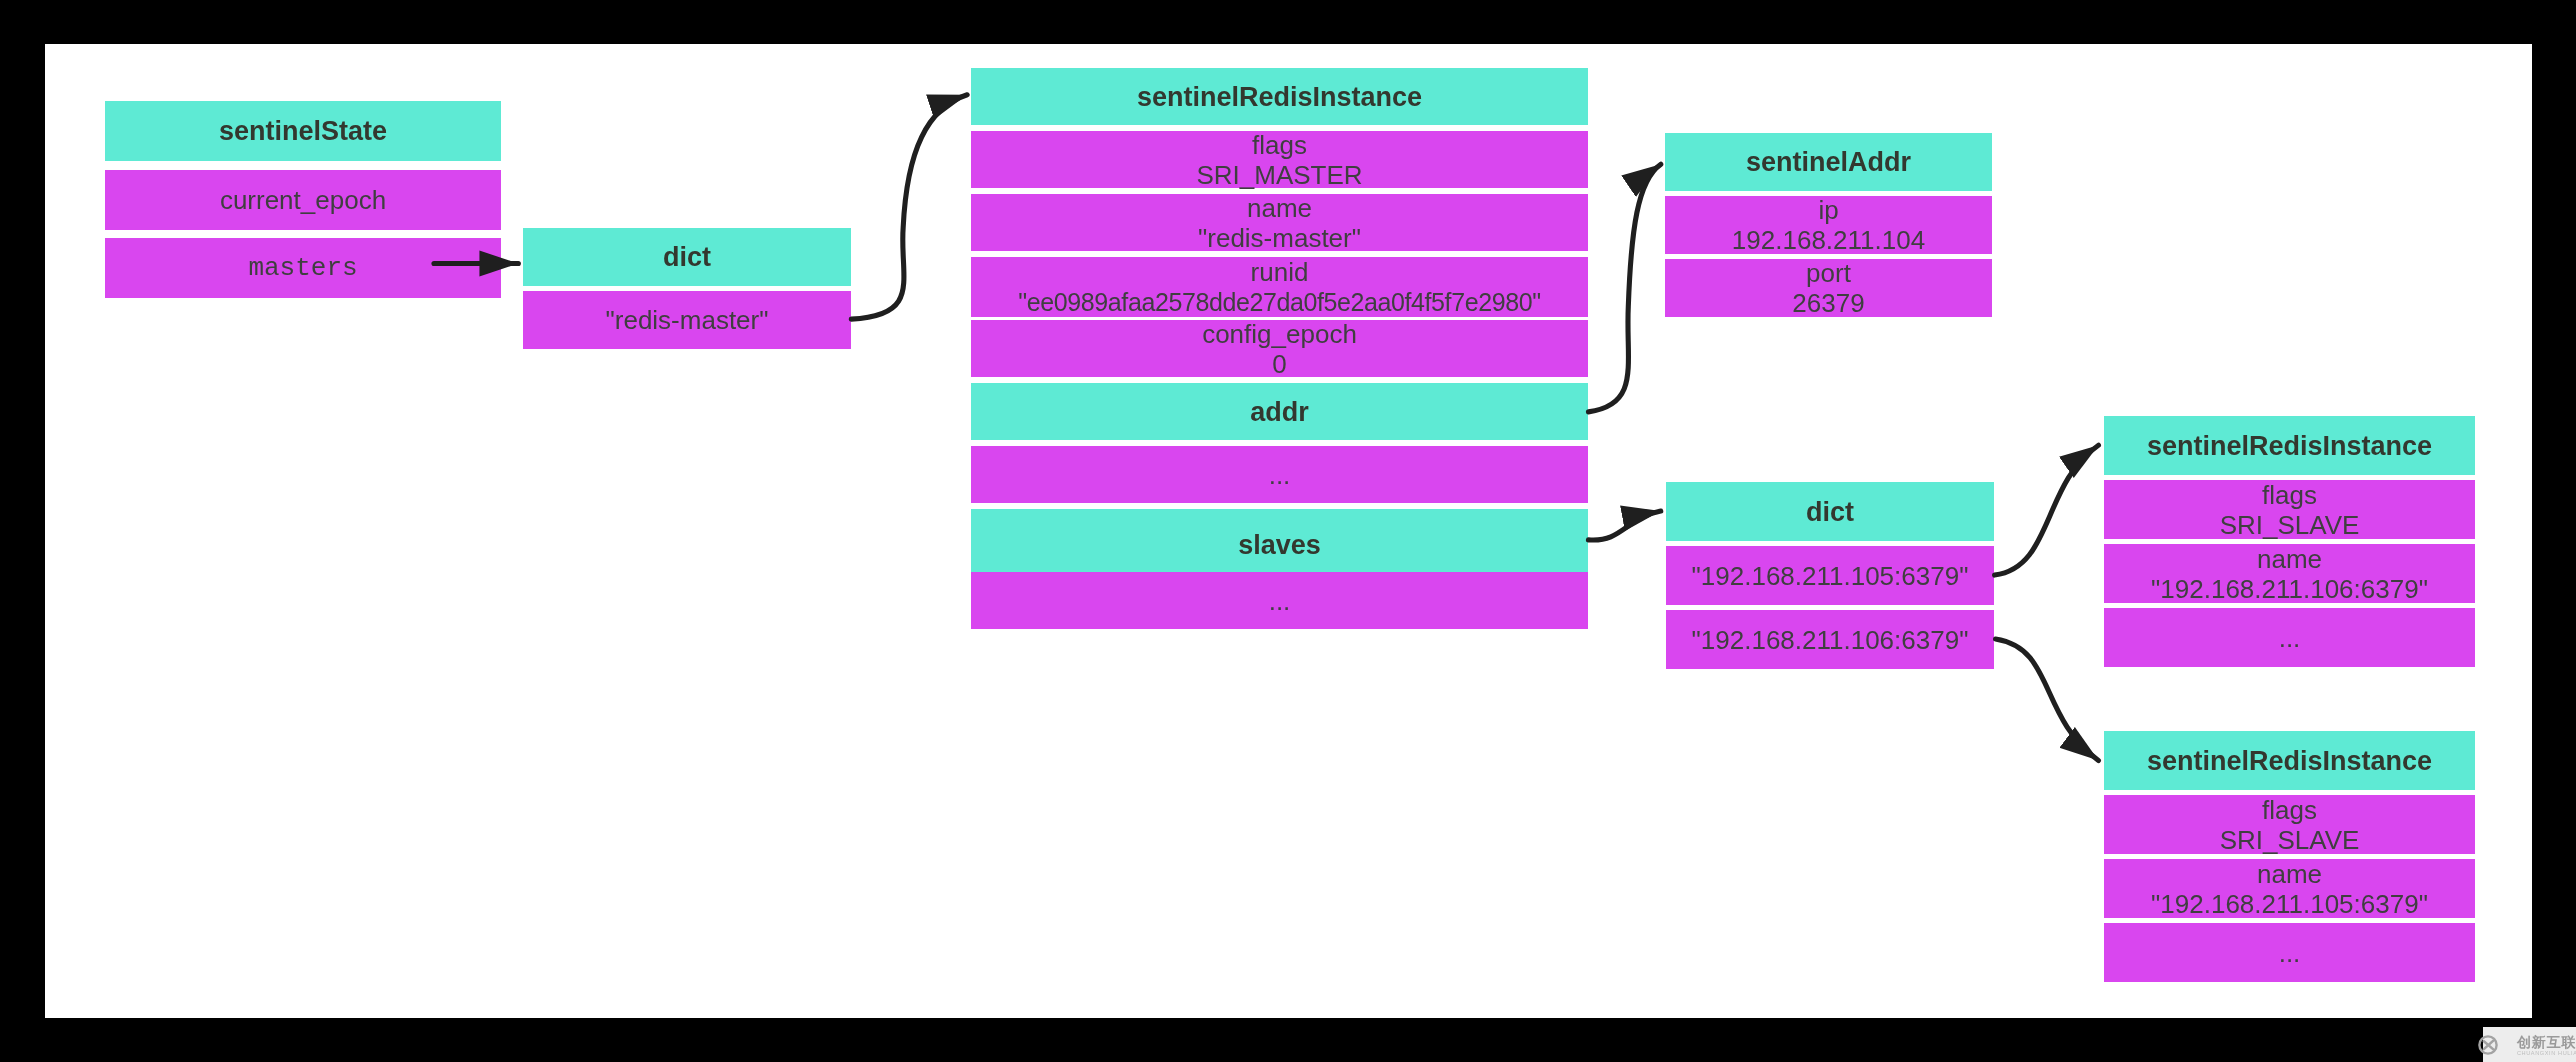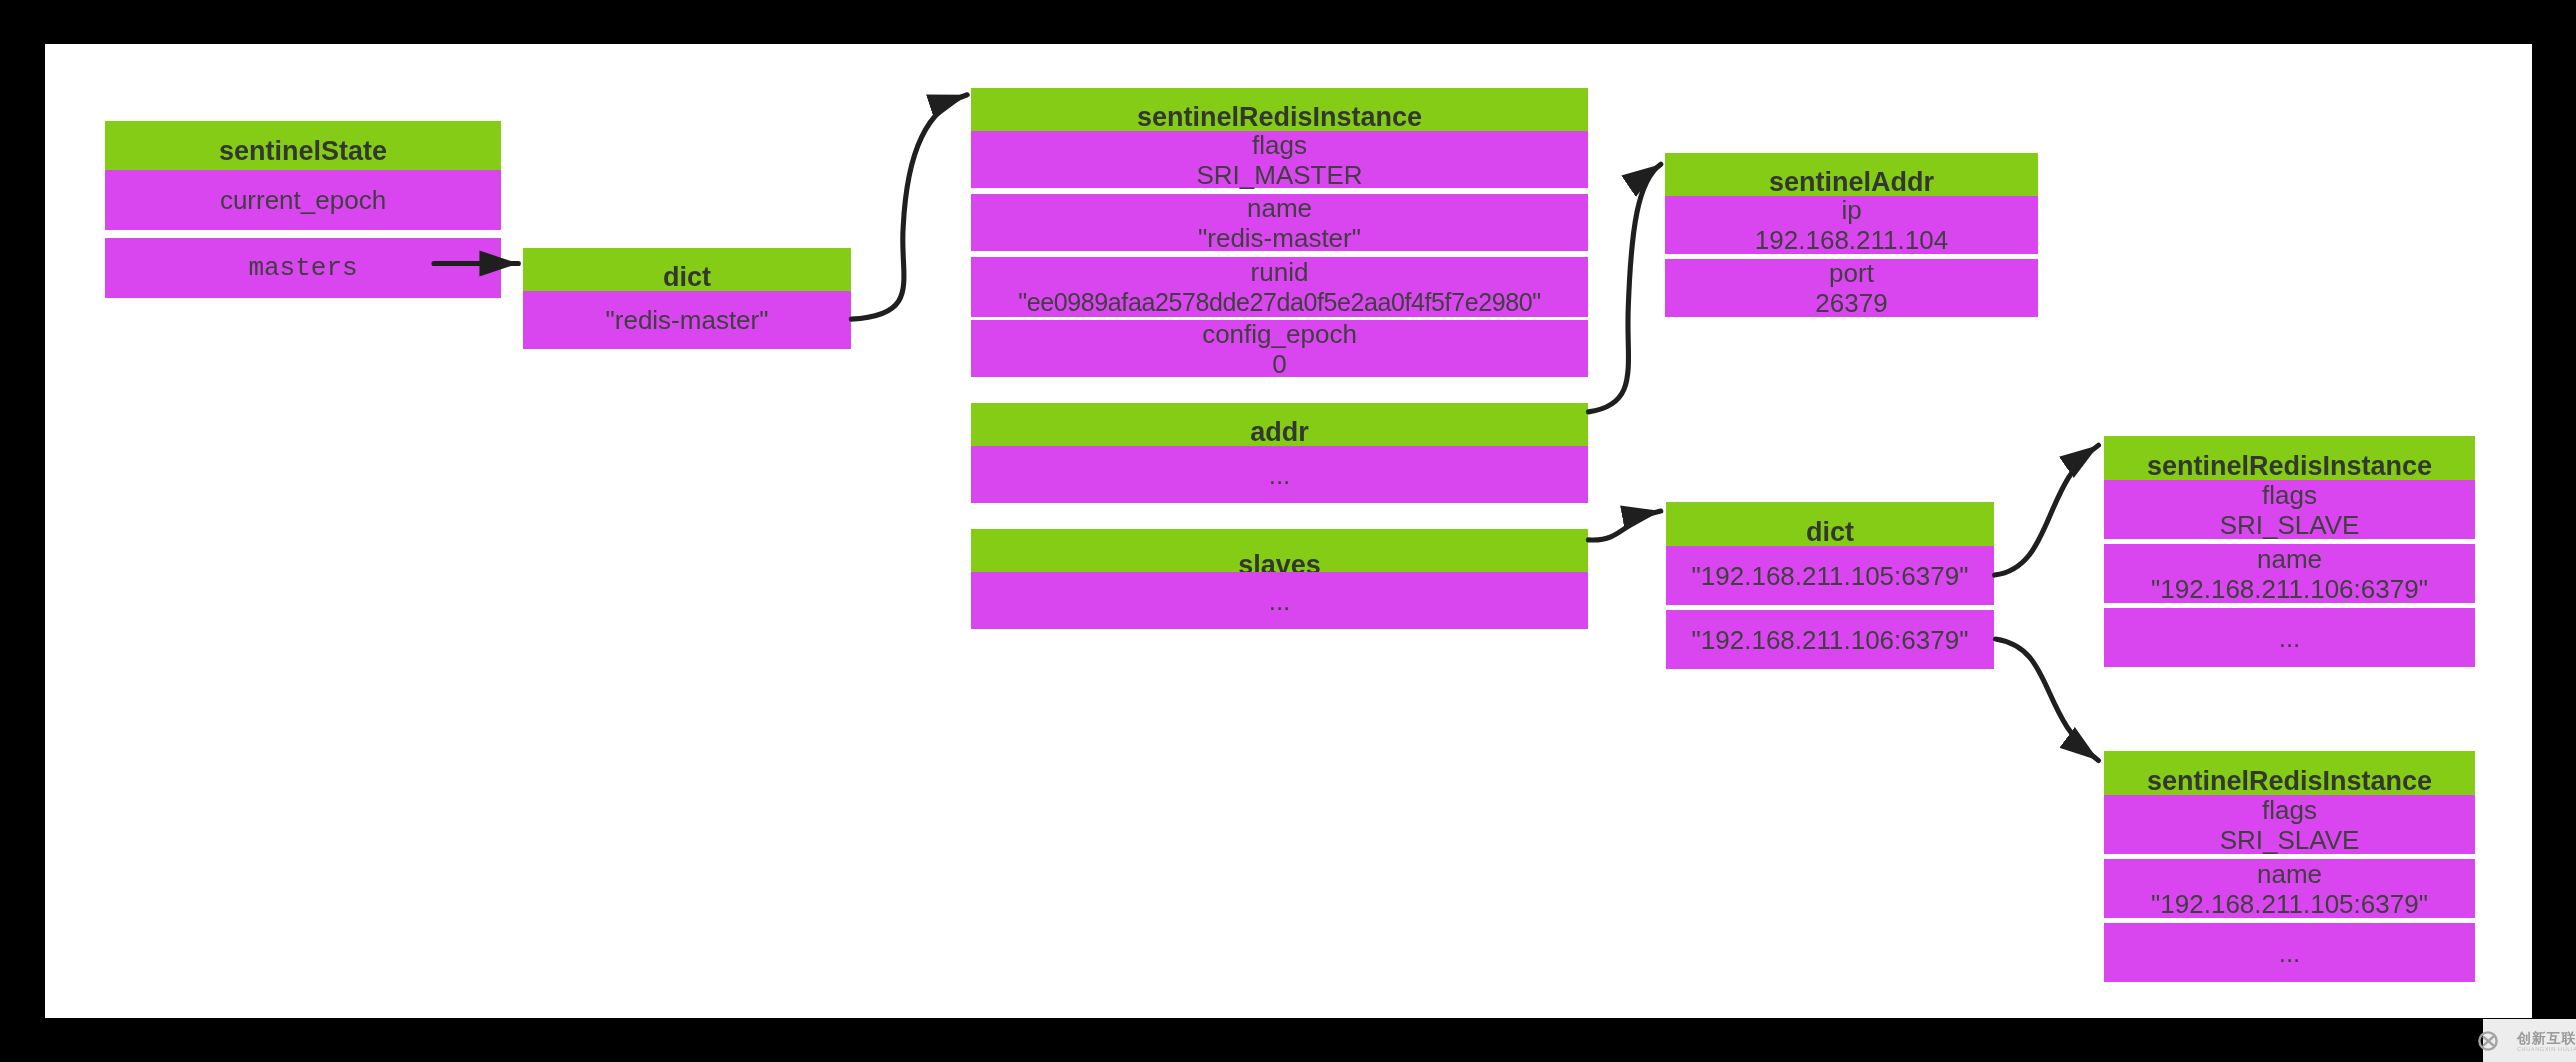--- a/index.html
+++ b/index.html
@@ -27,42 +27,41 @@
     stroke-linecap:round;
   }
   .node{position:absolute;}
   .row{
     position:absolute;left:0;right:0;
     display:flex;flex-direction:column;
     align-items:center;justify-content:center;
     text-align:center;
   }
   .row.header{
-    background:#84cc16;
+    background:#5eead4;
     font-weight:bold;
     font-size:27px;
     color:#33382f;
-    margin-top:20px;
   }
   .row.field{
     background:#d946ef;
     font-size:26px;
     color:#3f3f3f;
   }
   .line{
     line-height:30px;
     white-space:nowrap;
   }
   .line.long{
     font-size:25px;
     letter-spacing:-0.4px;
   }
   .watermark{
     position:absolute;right:0;bottom:0;
-    width:93px;height:44px;
+    width:93px;height:36px;
     background:#ededed;
     display:flex;align-items:center;justify-content:center;
     gap:18px;
   }
   .wm-logo{width:22px;height:22px;flex:0 0 auto;}
   .wm-text{display:flex;flex-direction:column;align-items:flex-start;}
   .wm-brand{
     font-size:14px;font-weight:bold;
     color:#9a9a9a;letter-spacing:0.9px;line-height:16px;
   }
@@ -120,21 +119,21 @@
       <div class="row field" style="top: 378px; height: 57px;">
         <div class="line">...</div>
       </div>
       <div class="row header" style="top: 441px; height: 71px;">
         <div class="line">slaves</div>
       </div>
       <div class="row field" style="top: 504px; height: 57px;">
         <div class="line">...</div>
       </div>
     </div>
-    <div class="node" style="left: 1620px; top: 89px; width: 327px; height: 185px; padding-left: 46px;">
+    <div class="node" style="left: 1620px; top: 89px; width: 327px; height: 185px;">
       <div class="row header" style="top: 0px; height: 58px;">
         <div class="line">sentinelAddr</div>
       </div>
       <div class="row field" style="top: 63px; height: 58px;">
         <div class="line">ip</div>
         <div class="line">192.168.211.104</div>
       </div>
       <div class="row field" style="top: 126px; height: 58px;">
         <div class="line">port</div>
         <div class="line">26379</div>

